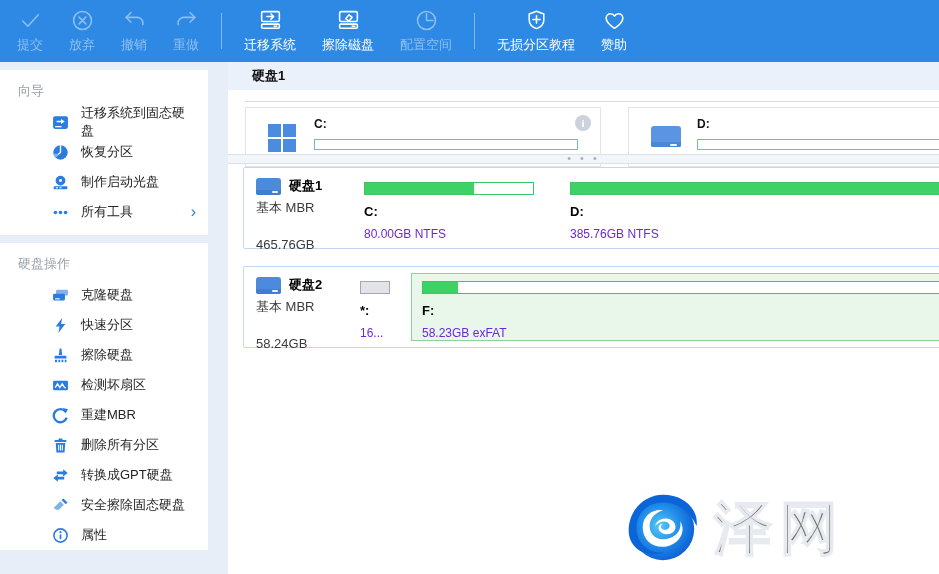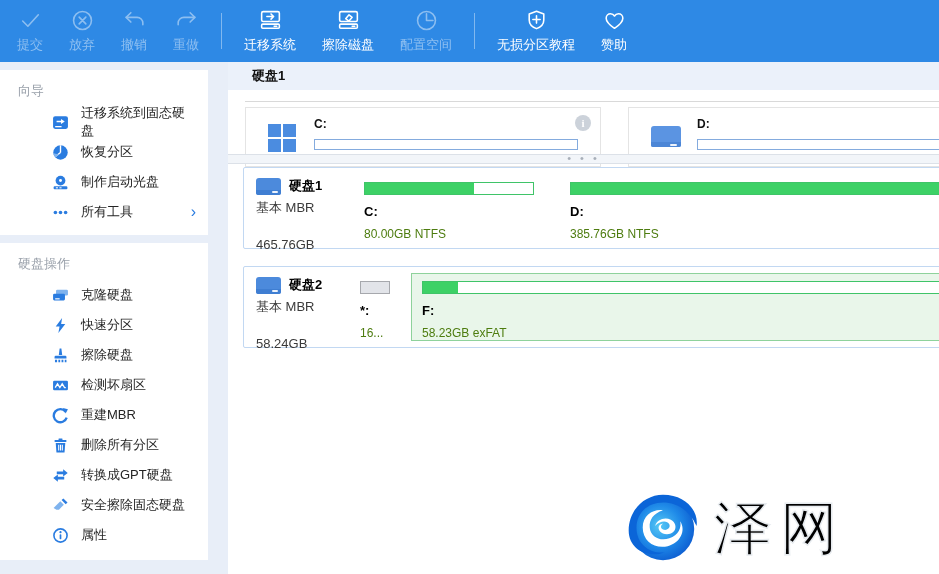--- a/index.html
+++ b/index.html
@@ -14,21 +14,21 @@
     gap:3px; color:#fff; font-size:13px; padding:0 13px; cursor:pointer; white-space:nowrap; }
   .tb-item svg { width:25px; height:25px; stroke:currentColor; fill:none;
     stroke-width:1.5; stroke-linecap:round; stroke-linejoin:round; }
   .tb-item.disabled { opacity:.45; }
   .tb-sep { width:1px; background:rgba(255,255,255,.4); margin:13px 9px; }
 
   
   .sidebar { position:absolute; left:0; top:62px; width:218px; height:512px; background:#e8eef8; }
   .sb-panel { background:#fff; width:208px; }
   .sb-panel.p1 { margin-top:8px; padding-bottom:8px; }
-  .sb-panel.p2 { margin-top:8px; padding-bottom:10px; }
+  .sb-panel.p2 { margin-top:8px; }
   .sb-head { font-size:13px; color:#9aa1ab; padding:12px 18px 7px; }
   .sb-item { display:flex; align-items:center; height:30px; padding:0 12px 0 18px;
     font-size:13px; color:#252525; cursor:pointer;margin-left:34px; }
   .sb-item .ic { width:17px; height:17px; margin-right:12px; flex:0 0 auto; color:#2a7ce0; }
   .sb-item .ic svg { width:17px; height:17px; fill:currentColor; }
   .sb-item .chev { margin-left:auto; color:#2a7ce0; font-size:16px; line-height:1; }
 
   
   .main { position:absolute; left:228px; top:62px; width:711px; height:512px;
     background:#fff; overflow:hidden; }
@@ -78,30 +78,30 @@
   .di-name { font-weight:bold; font-size:13px; color:#000; }
   .di-type { font-size:13px; color:#3a3a3a; margin-top:4px; }
   .di-size { font-size:13px; color:#3a3a3a; margin-top:20px; }
   .parts { flex:1; display:flex; gap:14px; padding:6px 10px 6px 6px; }
   .part { padding:7px 10px 0; cursor:pointer; border:1px solid transparent; }
   .part .bar { height:13px; border:1px solid #3fc468; background:#fff; }
   .part .bar .fill { height:100%; background:#3dd166; }
   .part .bar.gray { border-color:#a6a8ad; }
   .part .bar.gray .fill { background:#e2e4e9; }
   .plabel { font-weight:bold; font-size:13px; color:#000; margin-top:9px; }
-  .pdetail { font-size:12px; color:#4d7c0f; margin-top:8px; }
+  .pdetail { font-size:12px; color:#6d28d9; margin-top:8px; }
   .part.p-c { width:192px; }
   .part.p-d { flex:1; }
   .part.p-star { flex:0 0 44px; padding:7px 6px 0; }
   .part.p-f { flex:1; background:#e9f6ea; border:1px solid #8ed29b; }
 
   
   .wm { position:absolute; left:396px; top:428px; display:flex; align-items:center;
     gap:12px; z-index:1; pointer-events:none; }
-  .wm-text { font-size:58px; font-weight:normal; letter-spacing:8px; color:#000000;
+  .wm-text { font-size:58px; font-weight:bold; letter-spacing:8px; color:#737373;
     -webkit-text-stroke:1.5px #e7ebef; }
 </style>
 </head>
 <body>
 
 <div class="stage">
 
   <div class="toolbar">
     <div class="tb-item disabled">
       <svg viewBox="0 0 24 24">

